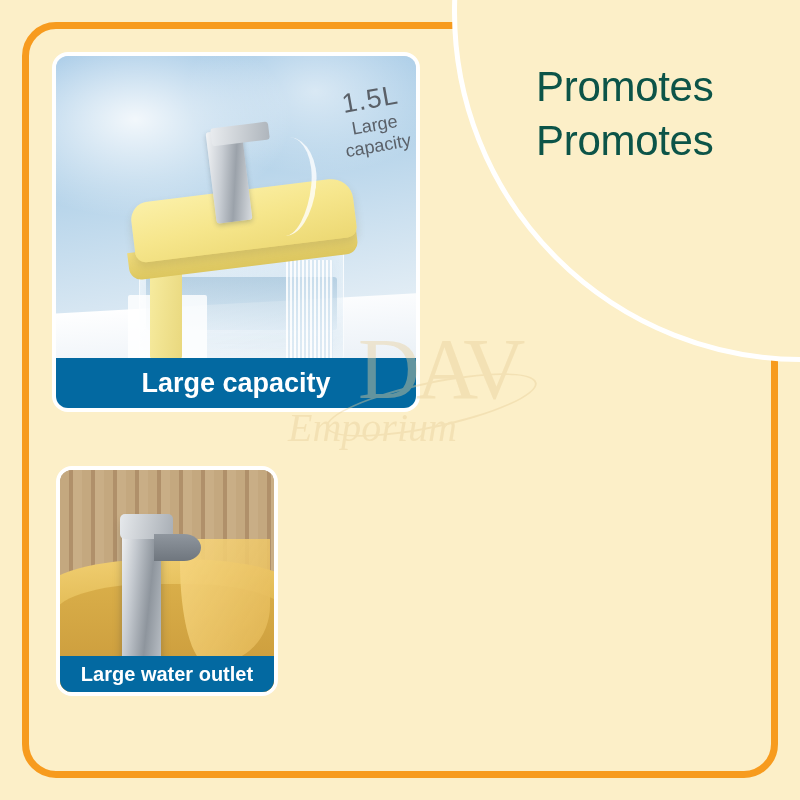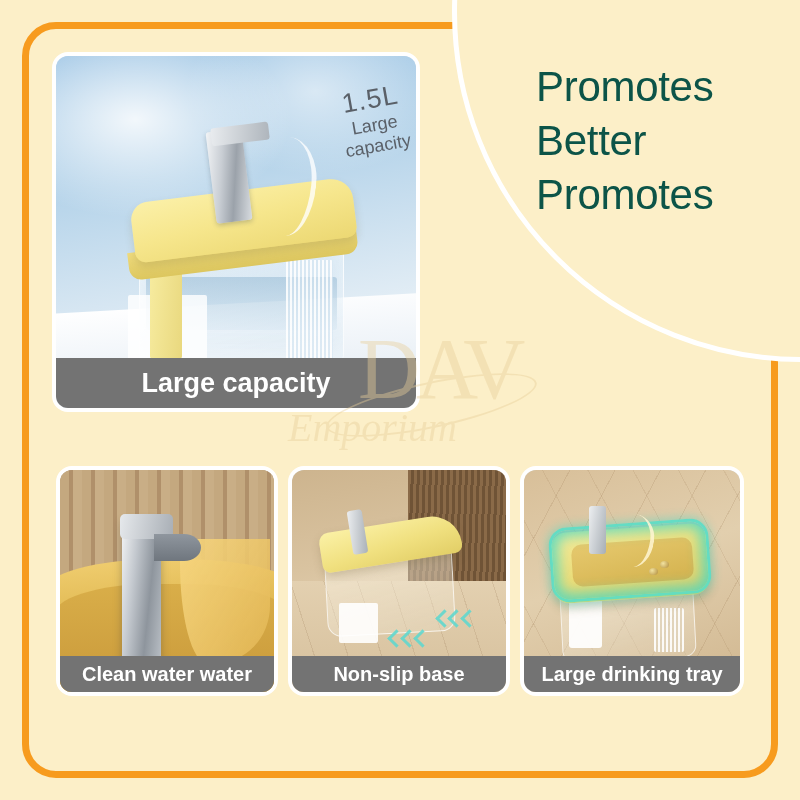--- a/index.html
+++ b/index.html
@@ -90,21 +90,21 @@
     z-index:5;
     border:4px solid #FFFFFF;
     border-radius:16px;
     overflow:hidden;
     background:#d8e6f2;
   }
   .photo { position:absolute; inset:0; overflow:hidden; }
   .caption {
     position:absolute;
     left:0; right:0; bottom:0;
-    background:#737373;
+    background:#0369a1;
     color:#FFFFFF;
     text-align:center;
     font-weight:700;
     display:flex; align-items:center; justify-content:center;
   }
 
   
   #card-hero { left:52px; top:52px; width:368px; height:360px; }
   #card-hero .caption { height:50px; font-size:27px; }
 
@@ -357,21 +357,20 @@
 <body>
 
 <div id="poster">
 
   <div id="arc"></div>
 
   <div id="frame"></div>
 
   <div id="headline">
     <div>Promotes</div>
-    <div>Better</div>
     <div>Promotes</div>
   </div>
 
   <div id="watermark">
     <div id="wm-initials">DAV</div>
     <div id="wm-orbit"></div>
     <div id="wm-word">Emporium</div>
   </div>
 
   <div id="card-hero" class="card">
@@ -404,52 +403,18 @@
     <div class="photo">
       <div class="bg-curtain"></div>
       <div class="c1-bowl">
         <div class="c1-bowl-in"></div>
       </div>
       <div class="c1-flow"></div>
       <div class="c1-tower"></div>
       <div class="c1-cap"></div>
       <div class="c1-lip"></div>
     </div>
-    <div class="caption">Clean water water</div>
+    <div class="caption">Large water outlet</div>
   </div>
 
-  <div id="card-2" class="card card-sm">
-    <div class="photo">
-      <div class="bg-wood"></div>
-      <div class="c2-panel"></div>
-      <div class="c2-floor"></div>
-      <div class="c2-tank"></div>
-      <div class="c2-white"></div>
-      <div class="c2-lid"></div>
-      <div class="c2-spout"></div>
-      <div class="chev" style="left:46%;top:73%"></div>
-      <div class="chev" style="left:52%;top:73%"></div>
-      <div class="chev" style="left:58%;top:73%"></div>
-      <div class="chev" style="left:68%;top:64%"></div>
-      <div class="chev" style="left:74%;top:64%"></div>
-      <div class="chev" style="left:80%;top:64%"></div>
-    </div>
-    <div class="caption">Non-slip base</div>
-  </div>
-
-  <div id="card-3" class="card card-sm">
-    <div class="photo">
-      <div class="bg-wood3"></div>
-      <div class="c3-tank"></div>
-      <div class="c3-white"></div>
-      <div class="c3-filter"></div>
-      <div class="c3-tray"></div>
-      <div class="c3-pool"></div>
-      <div class="c3-glow"></div>
-      <div class="c3-dot" style="left:58%;top:44%"></div>
-      <div class="c3-dot" style="left:63%;top:41%"></div>
-      <div class="c3-spout"></div>
-      <div class="c3-stream"></div>
-    </div>
-    <div class="caption">Large drinking tray</div>
-  </div>
+
 
 </div>
 
 </body></html>

